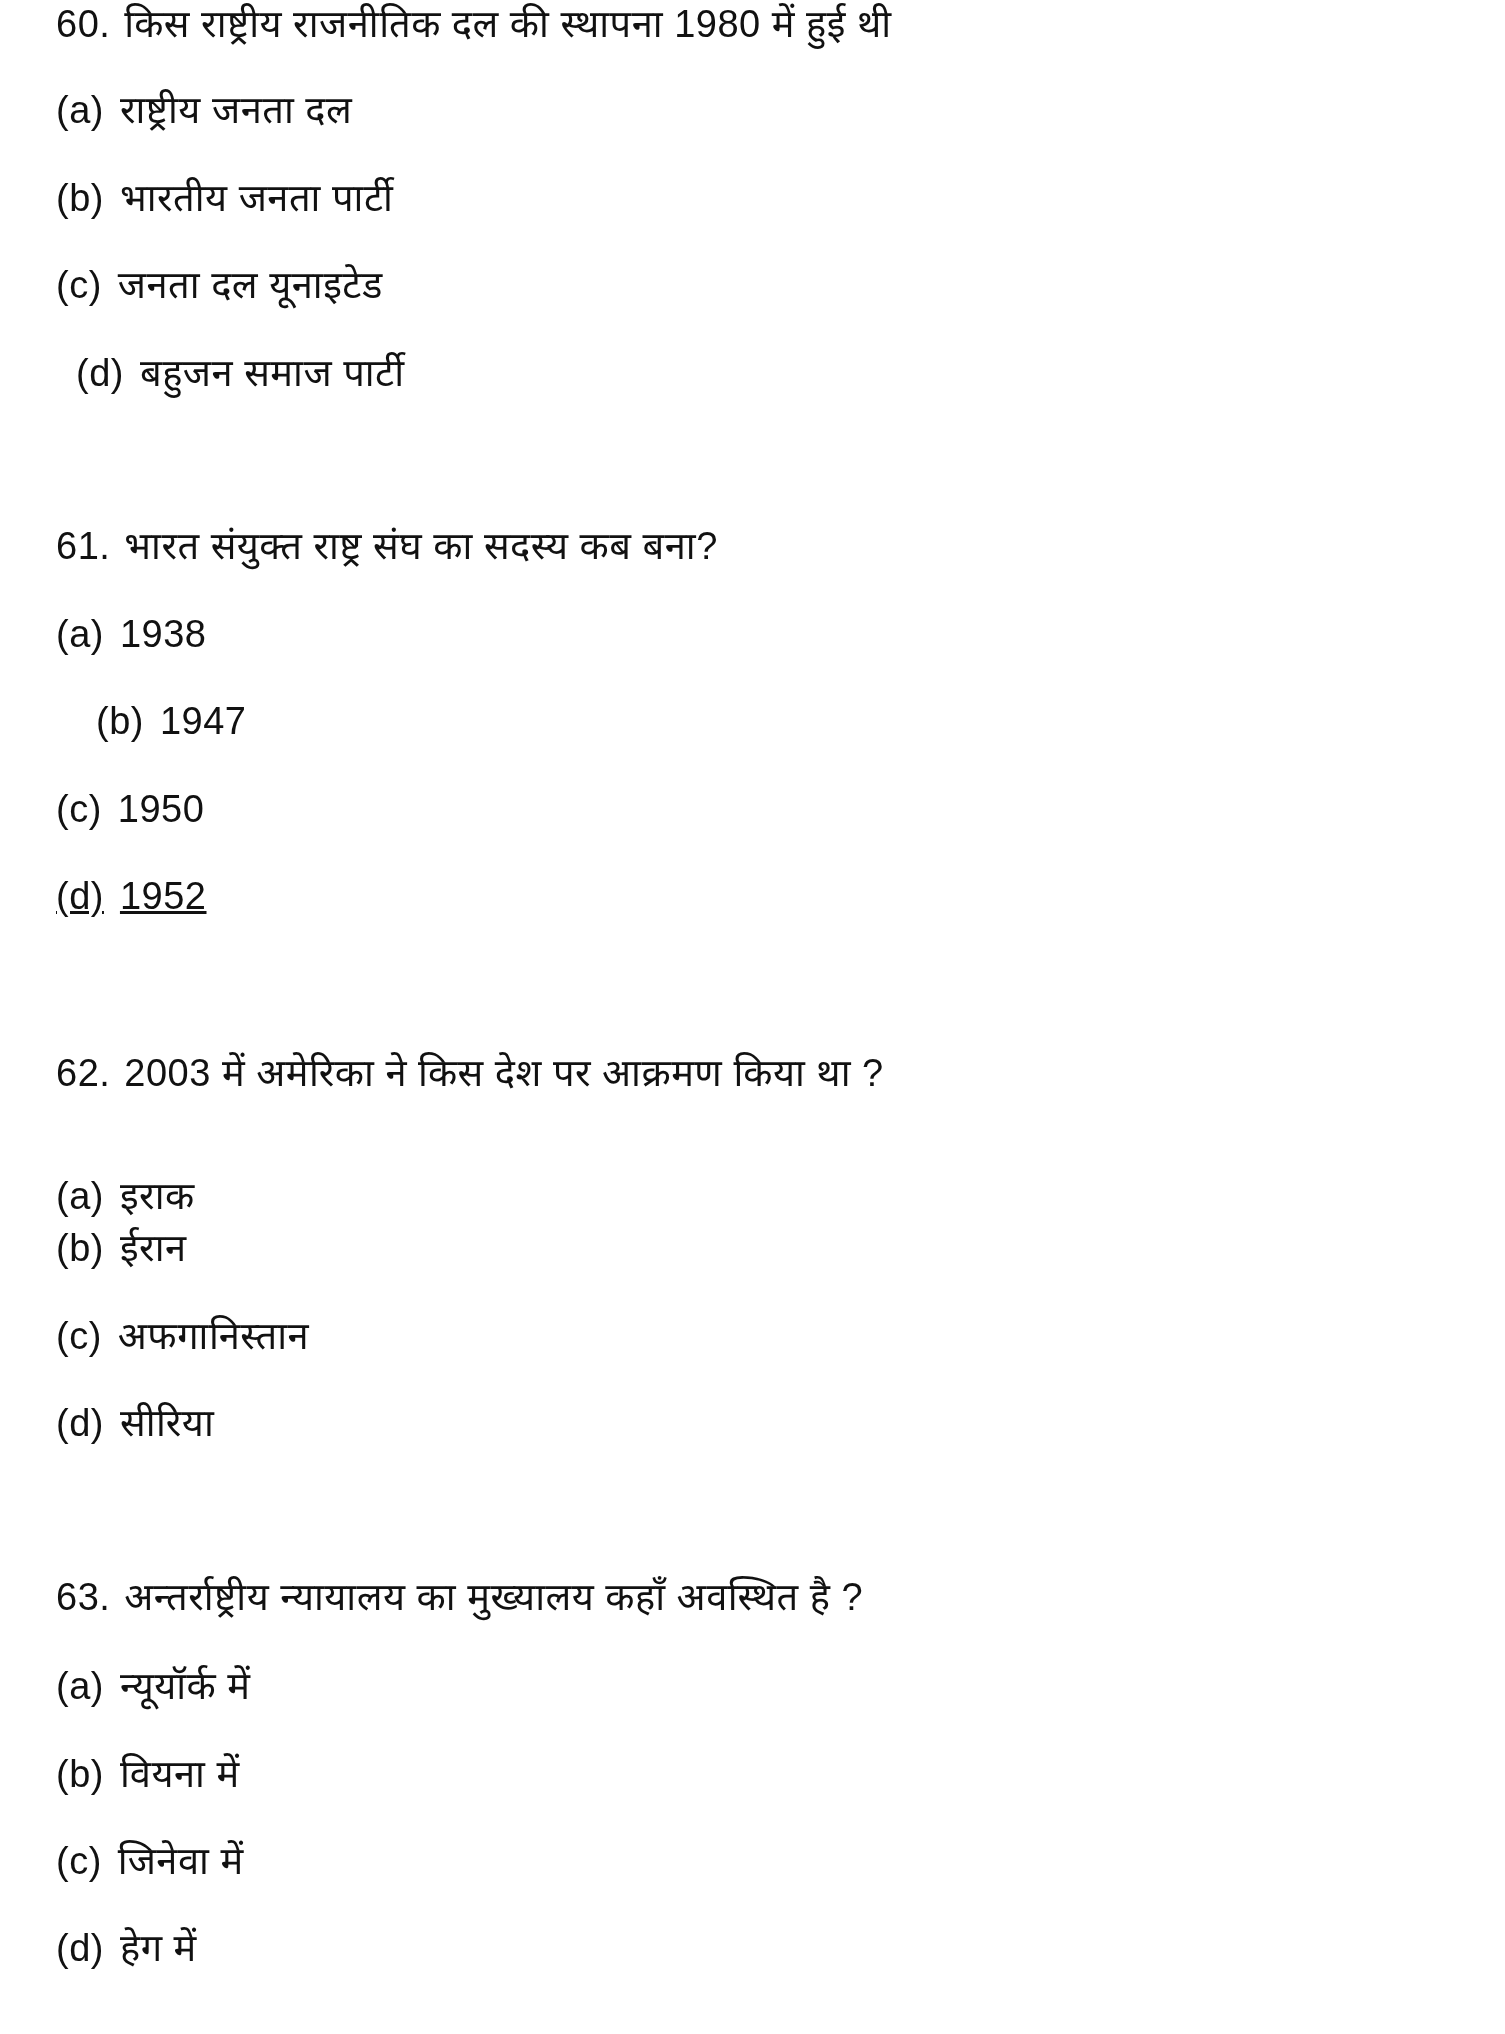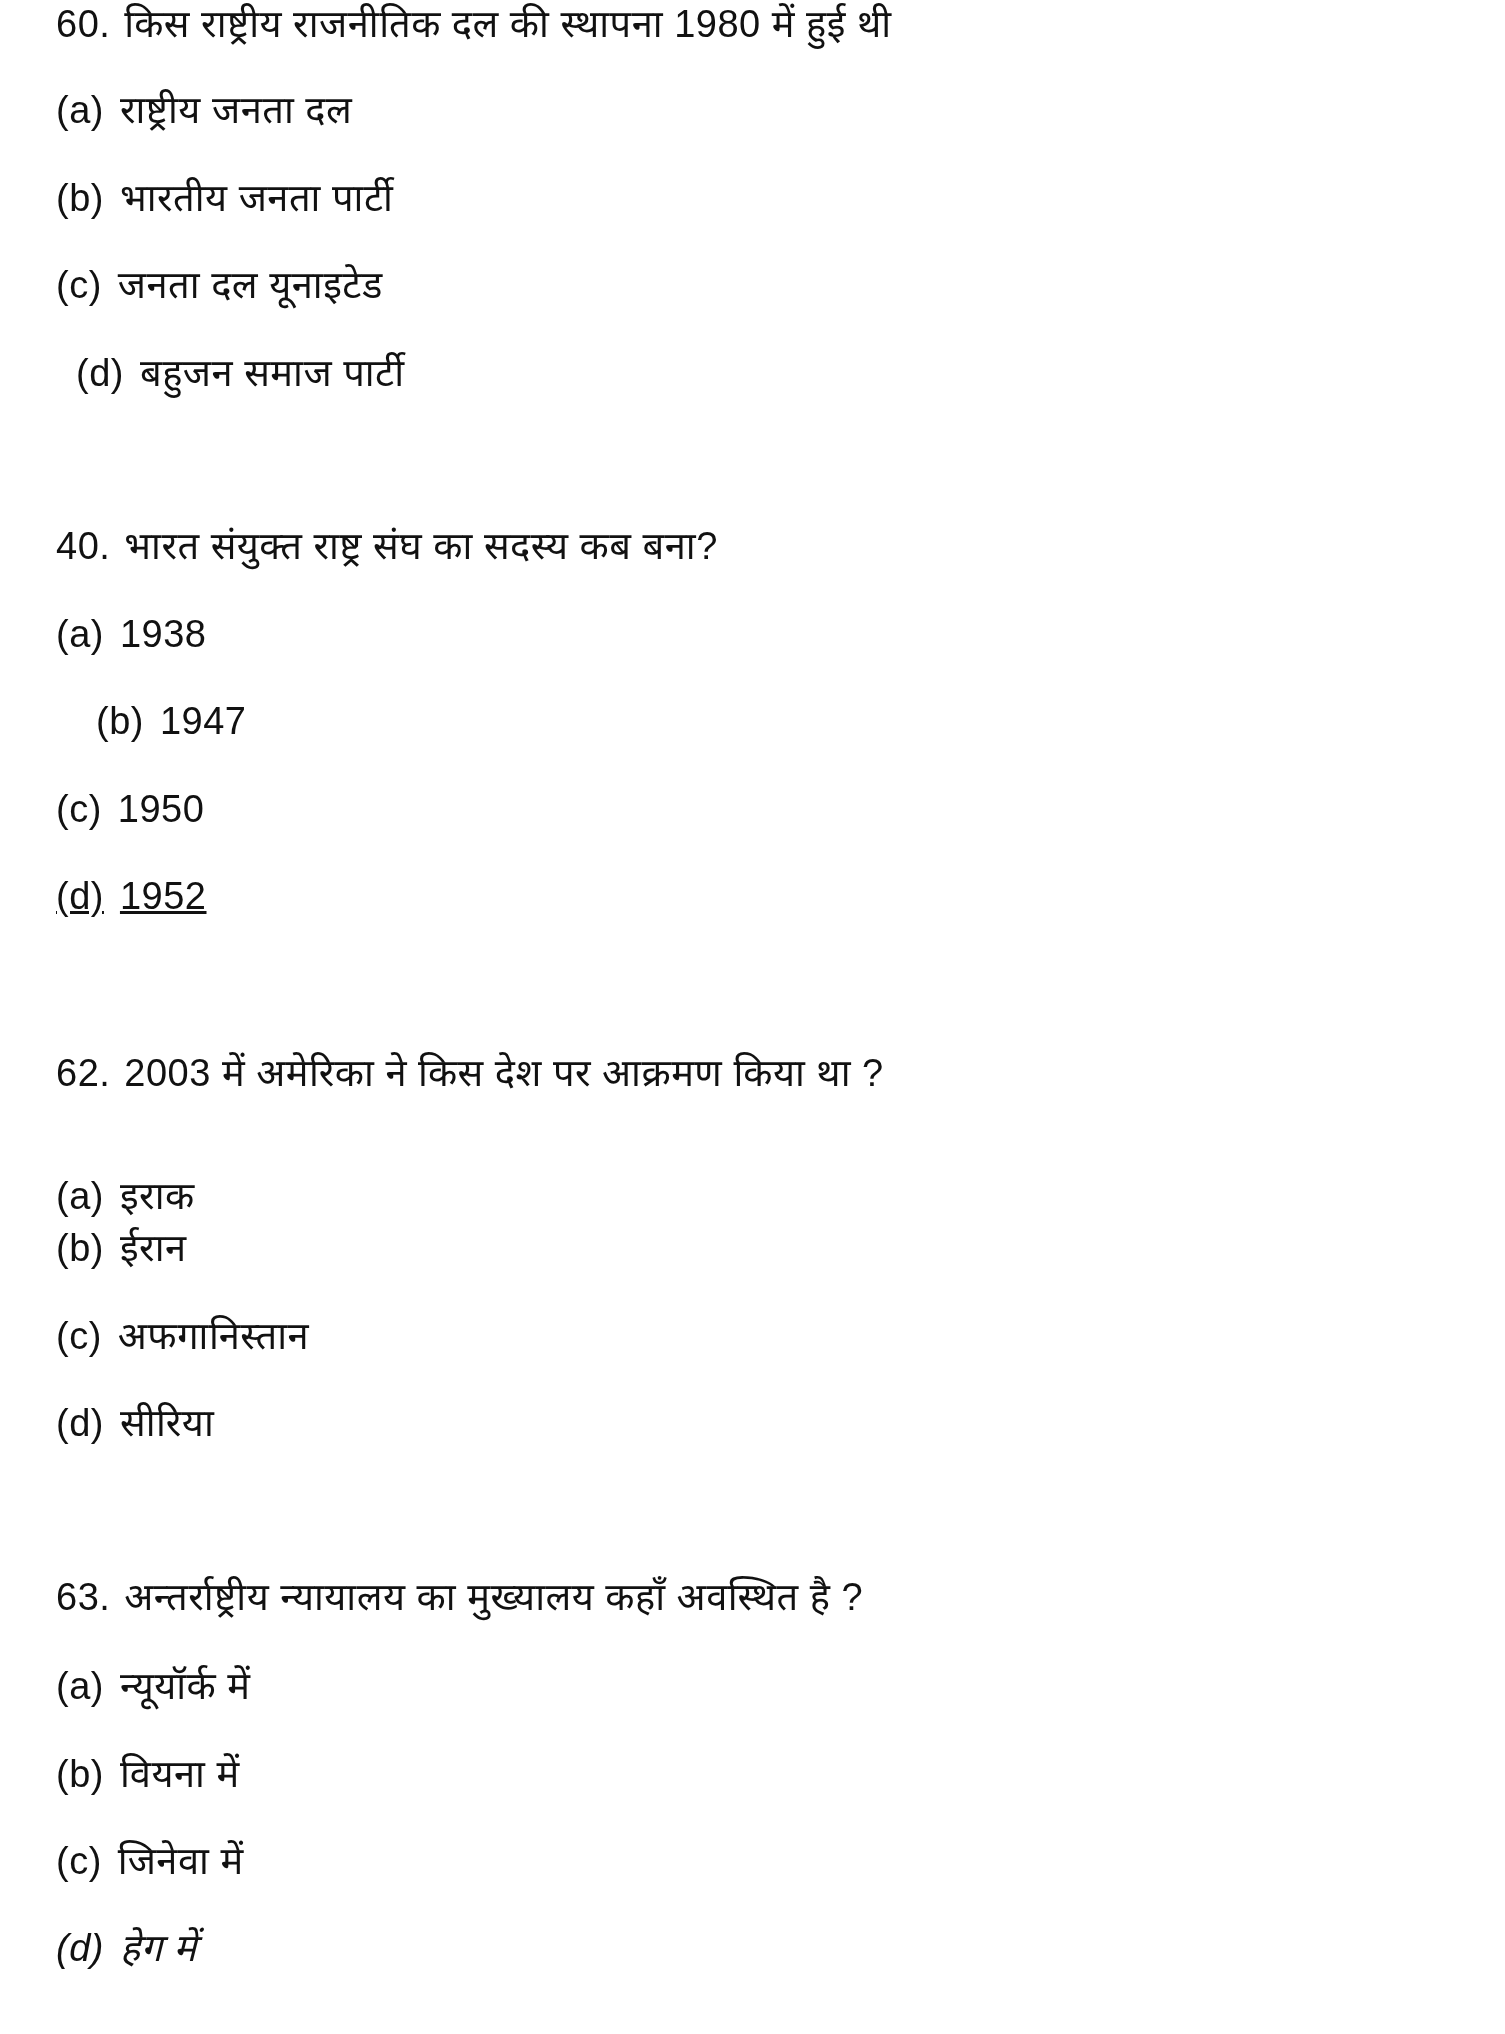--- a/index.html
+++ b/index.html
@@ -51,21 +51,21 @@
     <div class="line" style="top:261px;">
       <span class="label">(c)</span><span>जनता दल यूनाइटेड</span>
     </div>
     <div class="line" style="top:349px;margin-left:20px;">
       <span class="label">(d)</span><span>बहुजन समाज पार्टी</span>
     </div>
   </div>
 
   <div class="question">
     <div class="line" style="top:522px;">
-      <span class="num">40.</span><span>भारत संयुक्त राष्ट्र संघ का सदस्य कब बना?</span>
+      <span class="num">61.</span><span>भारत संयुक्त राष्ट्र संघ का सदस्य कब बना?</span>
     </div>
     <div class="line" style="top:610px;">
       <span class="label">(a)</span><span>1938</span>
     </div>
     <div class="line" style="top:697px;margin-left:40px;">
       <span class="label">(b)</span><span>1947</span>
     </div>
     <div class="line" style="top:785px;">
       <span class="label">(c)</span><span>1950</span>
     </div>
@@ -98,18 +98,18 @@
     </div>
     <div class="line" style="top:1662px;">
       <span class="label">(a)</span><span>न्यूयॉर्क में</span>
     </div>
     <div class="line" style="top:1750px;">
       <span class="label">(b)</span><span>वियना में</span>
     </div>
     <div class="line" style="top:1837px;">
       <span class="label">(c)</span><span>जिनेवा में</span>
     </div>
-    <div class="line" style="top:1924px;font-style:italic;">
+    <div class="line" style="top:1924px;">
       <span class="label">(d)</span><span>हेग में</span>
     </div>
   </div>
 
 </div>
 
 </body></html>

